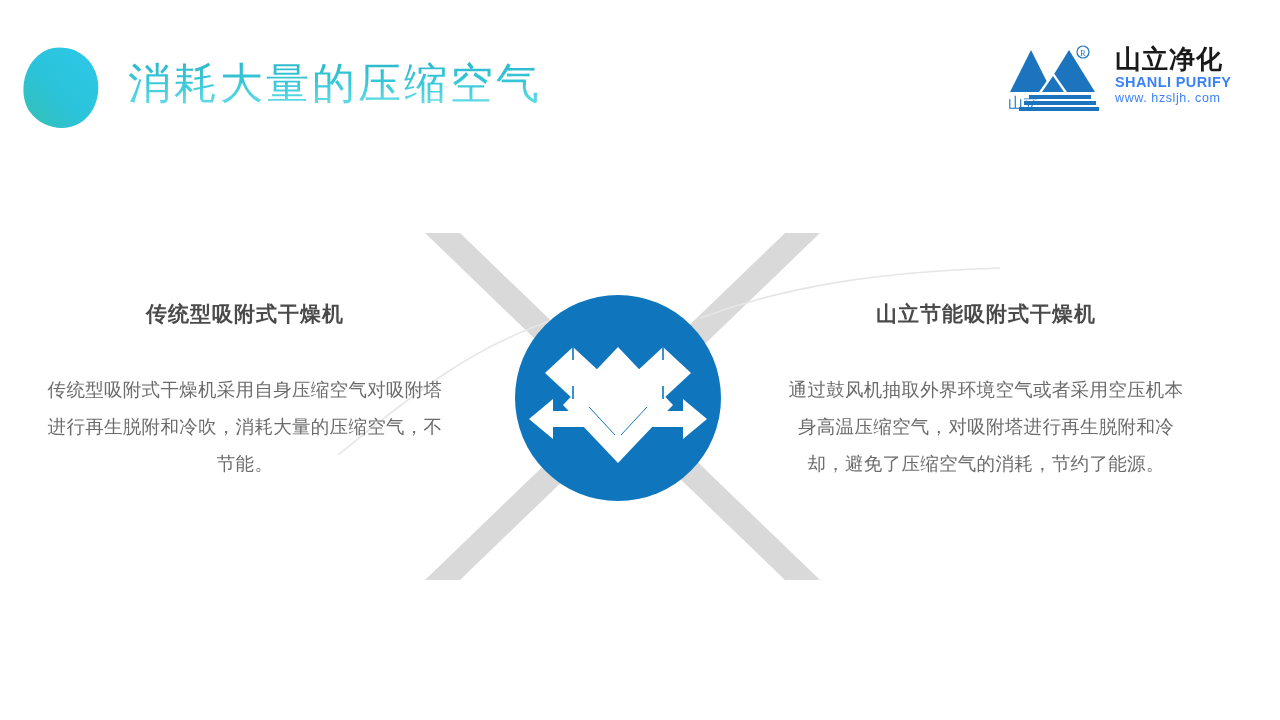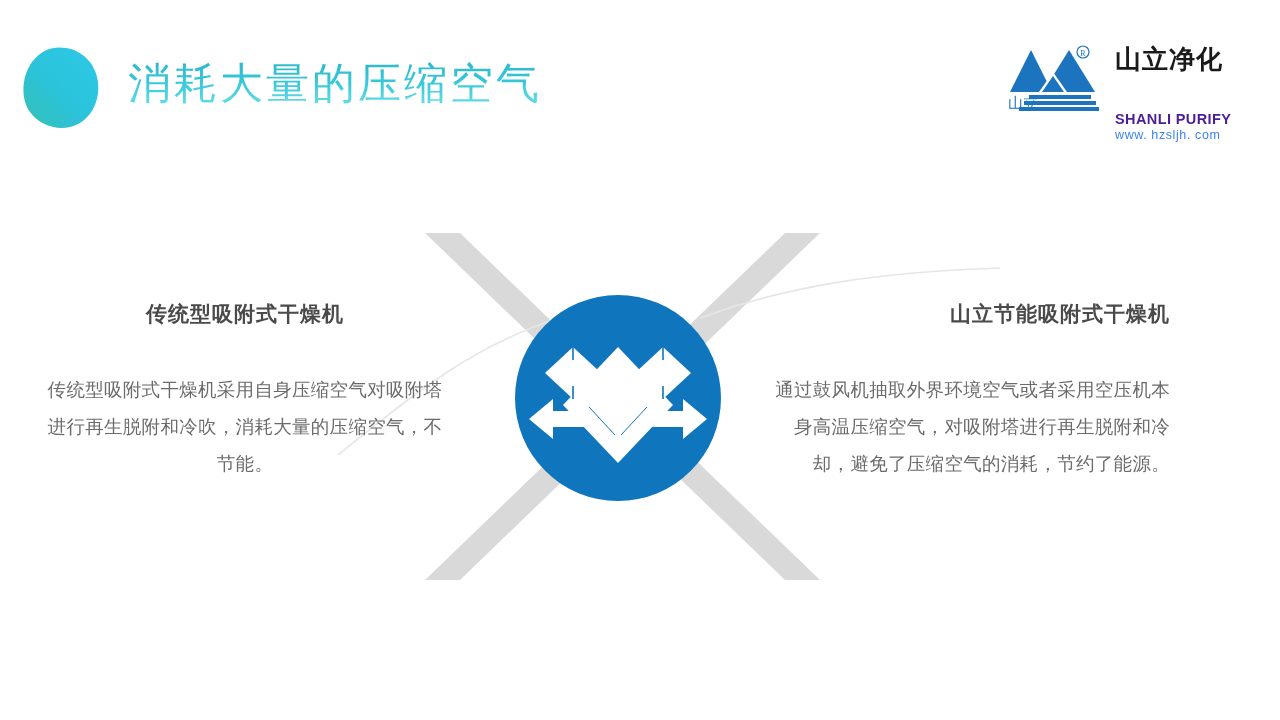--- a/index.html
+++ b/index.html
@@ -78,25 +78,24 @@
     font-size: 26px;
     font-weight: 700;
     color: #1a1a1a;
     letter-spacing: 1px;
     line-height: 1.05;
     white-space: nowrap;
   }
   .logo-en {
     font-size: 14.5px;
     font-weight: 700;
-    color: #4c1d95;
+    color: #3b82f6;
     letter-spacing: 0.4px;
     line-height: 1.25;
     white-space: nowrap;
-    margin-top: 37px;
   }
   .logo-url {
     font-size: 12.5px;
     font-weight: 400;
     color: #3b82f6;
     letter-spacing: 0.6px;
     line-height: 1.25;
     white-space: nowrap;
   }
 
@@ -133,23 +132,23 @@
   .col {
     position: absolute;
     width: 400px;
   }
   .col-left {
     left: 45px;
     top: 300px;
     text-align: center;
   }
   .col-right {
-    left: 770px;
+    left: 786px;
     top: 300px;
-    text-align: right;
+    text-align: center;
   }
   .col-title {
     font-size: 21px;
     font-weight: 700;
     color: #4a4a4a;
     letter-spacing: 1px;
     line-height: 1.3;
     margin-bottom: 14px;
   }
   .col-body {

